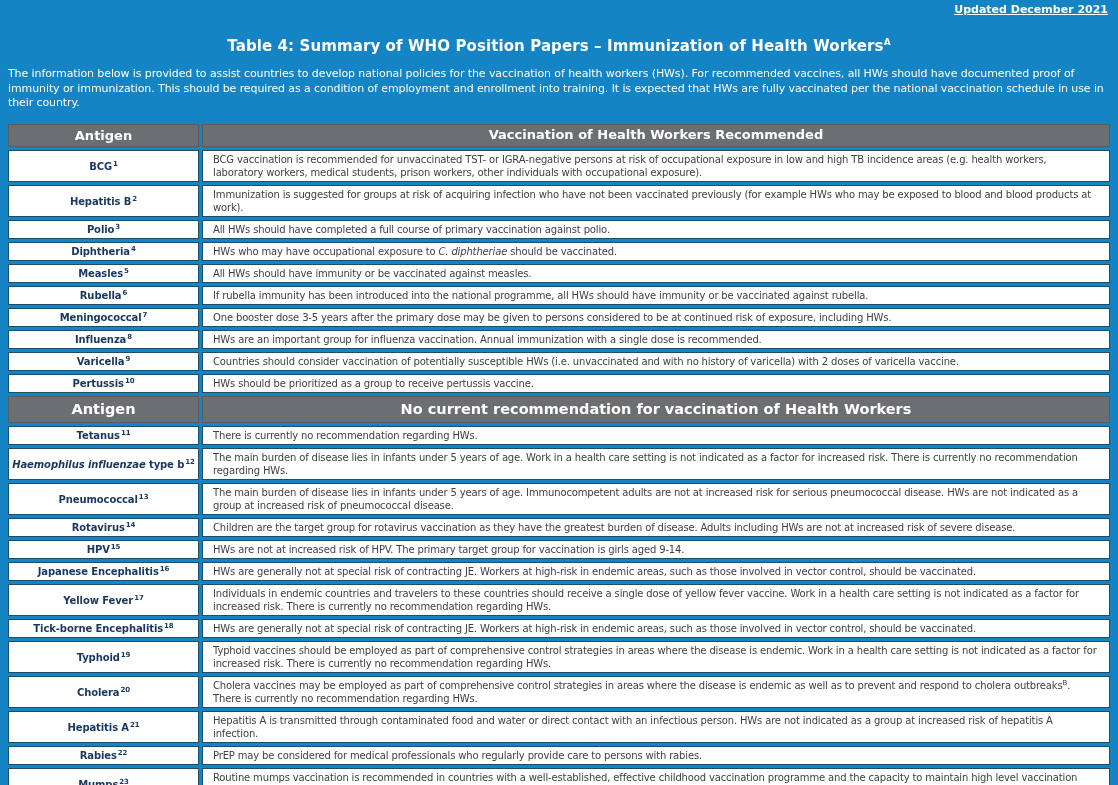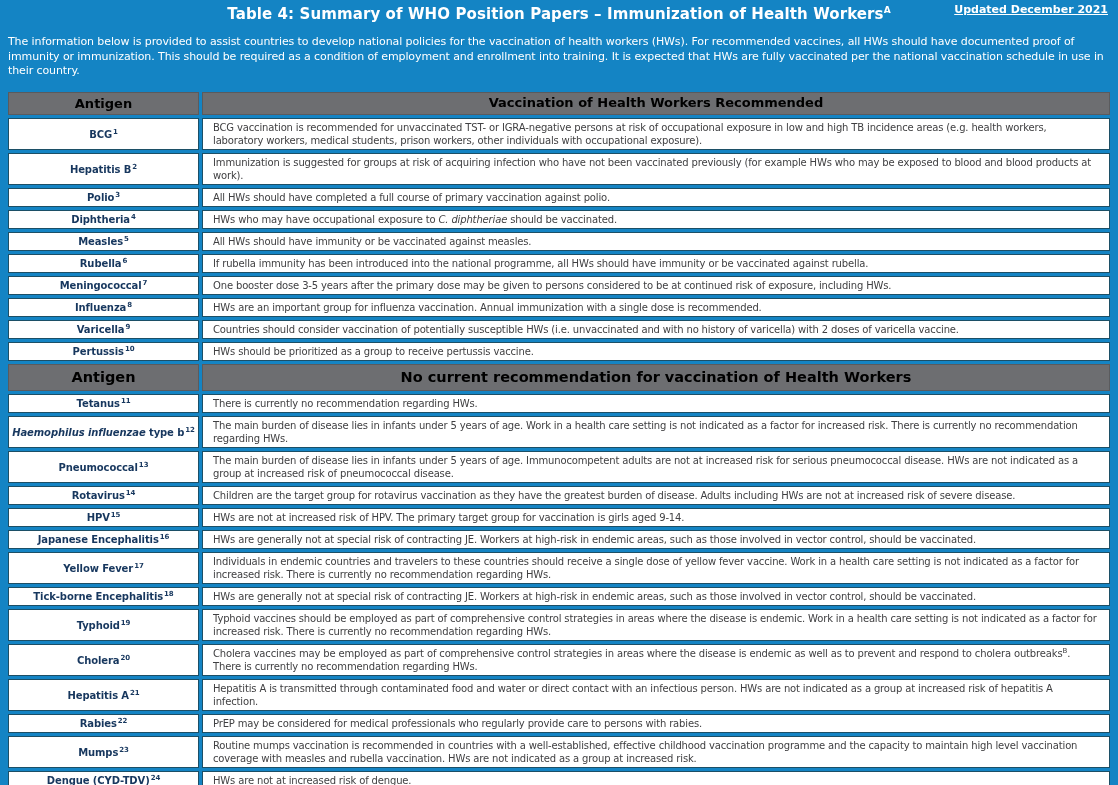--- a/index.html
+++ b/index.html
@@ -10,20 +10,21 @@
     overflow: hidden;
     position: relative;
   }
   .header-area { position: relative; padding-top: 5px; }
   .page-title {
     text-align: center;
     color: #ffffff;
     font-weight: bold;
     font-size: 15px;
     letter-spacing: 0.1px;
+    margin-top: 32px;
   }
   .page-title sup { font-size: 9px; }
   .updated-label {
     position: absolute;
     top: 3px;
     right: 10px;
     color: #ffffff;
     font-weight: bold;
     font-size: 11px;
     text-decoration: underline;
@@ -63,21 +64,21 @@
     padding: 2px 10px;
     display: flex;
     flex-wrap: wrap;
     align-content: center;
     letter-spacing: -0.15px;
   }
   .desc-cell sup { font-size: 7px; }
   .header-row .tcell {
     background: #6D6E71;
     border-color: #5A5B5E;
-    color: #000000;
+    color: #ffffff;
     font-weight: bold;
     font-size: 13px;
     display: flex;
     align-items: center;
     justify-content: center;
     padding: 2px 0;
     min-height: 20px;
     letter-spacing: 0;
   }
   .header-row-2 .tcell {

